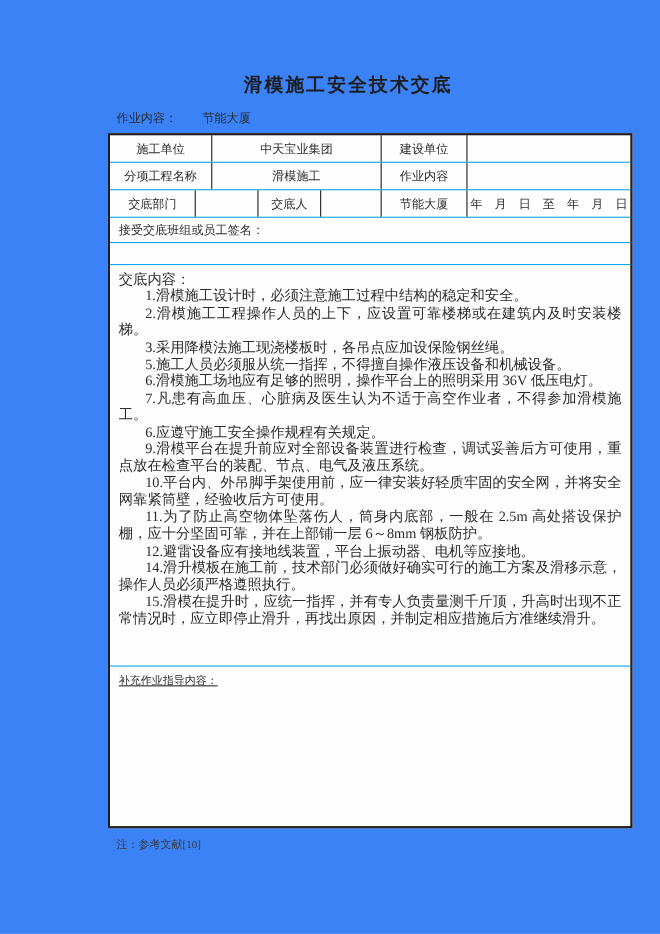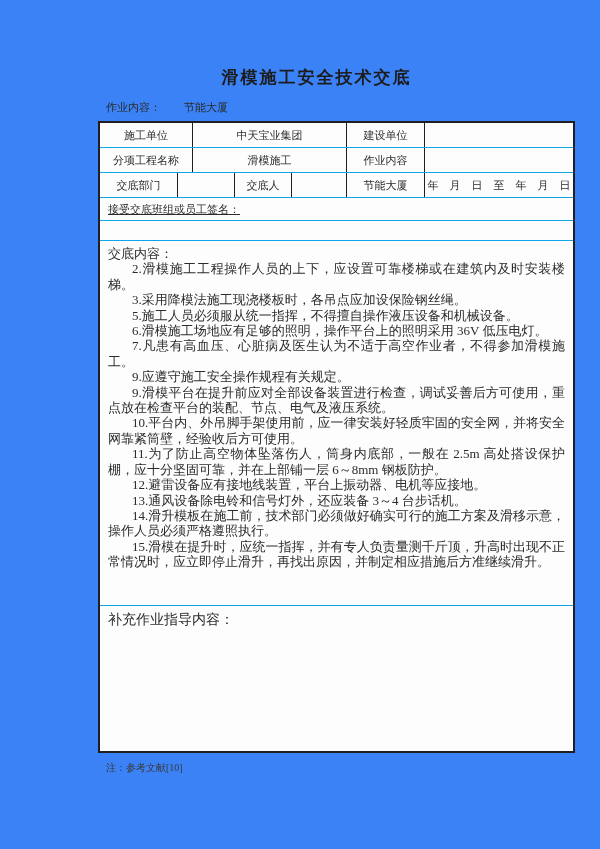--- a/index.html
+++ b/index.html
@@ -21,21 +21,21 @@
   .project-line .proj-value{margin-left:23px;}
   .doc-table{
     margin-left:65px;width:477px;height:632px;
     border:2px solid #1f1f1f;
     display:flex;flex-direction:column;
     font-size:11px;background:#fdfdfd;
   }
   .tr{display:flex;border-bottom:1px solid #0ea5e9;flex-shrink:0;}
   .tr.last{border-bottom:none;flex:1;}
   .h25{height:25px;}
-  .h23{height:23px;text-decoration:underline;}
+  .h23{height:23px;}
   .h20{height:20px;}
   .td{
     border-right:1px solid #1f1f1f;
     display:flex;align-items:center;justify-content:center;
     overflow:hidden;white-space:nowrap;
   }
   .td.end{border-right:none;}
   .td.left{justify-content:flex-start;padding-left:8px;}
   .w93{width:93px;}
   .w154{width:154px;}
@@ -46,21 +46,21 @@
   .content-row{
     display:block;height:364px;
     padding:5px 8px 0 8px;
     font-size:13px;line-height:15.4px;
     text-align:justify;white-space:normal;overflow:hidden;
   }
   .content-row p{margin:0;text-indent:24px;}
   .content-row p.heading{text-indent:0;}
   .supplement-row{
     display:block;padding:6px 8px 0 8px;
-    font-size:14px;line-height:15px;white-space:normal;
+    font-size:10px;line-height:15px;white-space:normal;text-decoration:underline;
   }
   .footnote{
     margin:8px 0 0 73px;font-size:10px;color:#3a3a3a;
   }
 </style>
 </head>
 <body>
 
 <div class="page">
 
@@ -99,31 +99,31 @@
       <div class="td grow end left">接受交底班组或员工签名：</div>
     </div>
 
     <div class="tr h20">
       <div class="td grow end left"></div>
     </div>
 
     <div class="tr">
       <div class="content-row grow end">
         <p class="heading">交底内容：</p>
+        <p>1.滑模施工设计时，必须注意施工过程中结构的稳定和安全。</p>
         <p>2.滑模施工工程操作人员的上下，应设置可靠楼梯或在建筑内及时安装楼梯。</p>
         <p>3.采用降模法施工现浇楼板时，各吊点应加设保险钢丝绳。</p>
         <p>5.施工人员必须服从统一指挥，不得擅自操作液压设备和机械设备。</p>
         <p>6.滑模施工场地应有足够的照明，操作平台上的照明采用 36V 低压电灯。</p>
         <p>7.凡患有高血压、心脏病及医生认为不适于高空作业者，不得参加滑模施工。</p>
-        <p>9.应遵守施工安全操作规程有关规定。</p>
+        <p>6.应遵守施工安全操作规程有关规定。</p>
         <p>9.滑模平台在提升前应对全部设备装置进行检查，调试妥善后方可使用，重点放在检查平台的装配、节点、电气及液压系统。</p>
         <p>10.平台内、外吊脚手架使用前，应一律安装好轻质牢固的安全网，并将安全网靠紧筒壁，经验收后方可使用。</p>
         <p>11.为了防止高空物体坠落伤人，筒身内底部，一般在 2.5m 高处搭设保护棚，应十分坚固可靠，并在上部铺一层 6～8mm 钢板防护。</p>
         <p>12.避雷设备应有接地线装置，平台上振动器、电机等应接地。</p>
-        <p>13.通风设备除电铃和信号灯外，还应装备 3～4 台步话机。</p>
         <p>14.滑升模板在施工前，技术部门必须做好确实可行的施工方案及滑移示意，操作人员必须严格遵照执行。</p>
         <p>15.滑模在提升时，应统一指挥，并有专人负责量测千斤顶，升高时出现不正常情况时，应立即停止滑升，再找出原因，并制定相应措施后方准继续滑升。</p>
       </div>
     </div>
 
     <div class="tr last">
       <div class="supplement-row grow end">
         <span>补充作业指导内容：</span>
       </div>
     </div>

